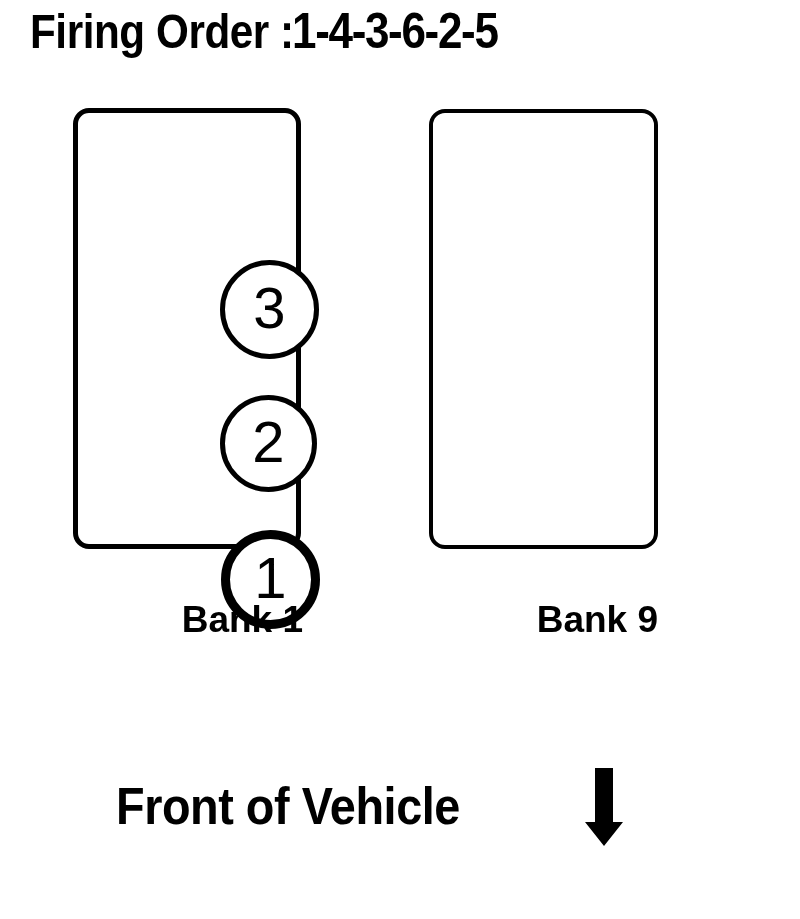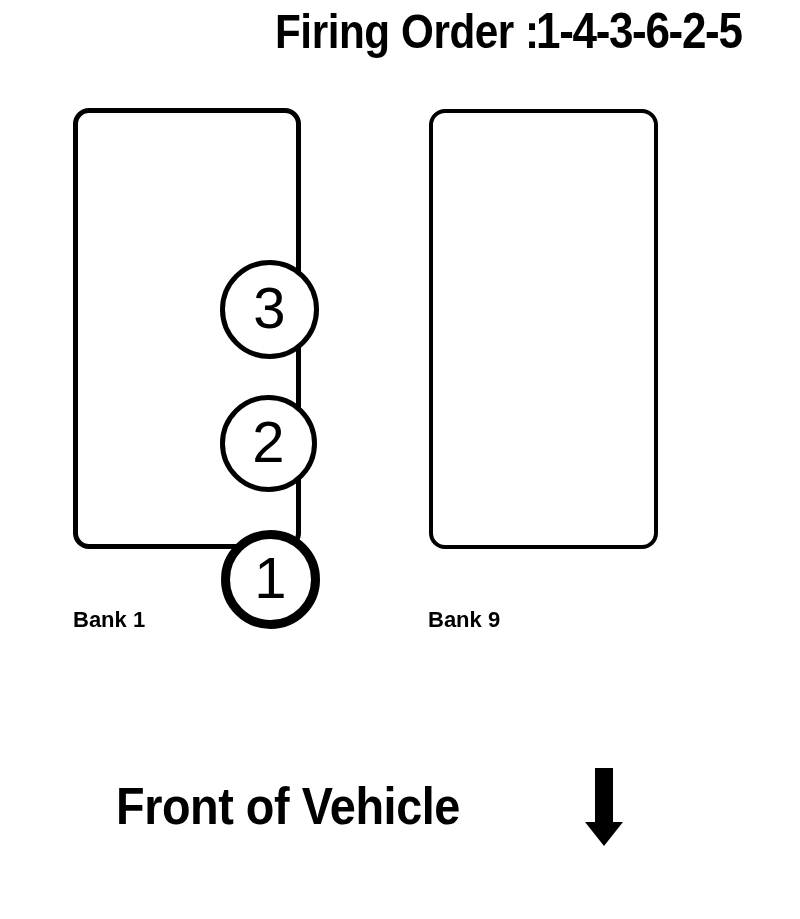--- a/index.html
+++ b/index.html
@@ -28,21 +28,20 @@
   
   .title-row {
     position: absolute;
     left: 30px;
     top: 6px;
     width: 740px;
     height: 54px;
     display: flex;
     align-items: baseline;
     white-space: nowrap;
-    justify-content: flex-end;
   }
   .title-label {
     font-family: "Liberation Sans Narrow", "Liberation Sans", sans-serif;
     font-weight: 700;
     font-size: 48px;
     letter-spacing: -0.5px;
     transform: scaleX(0.88);
     transform-origin: left center;
     line-height: 50px;
   }
@@ -108,24 +107,24 @@
   
   #cylinder-3 { left: 142px; top: 147px; width: 99px; height: 99px; }
   #cylinder-2 { left: 142px; top: 282px; width: 97px; height: 97px; }
   #cylinder-1 { left: 143px; top: 417px; width: 99px; height: 99px; }
 
   
   .bank-label {
     position: absolute;
     font-family: "Liberation Sans", sans-serif;
     font-weight: 700;
-    font-size: 22px;
+    font-size: 37px;
     line-height: 36px;
     color: #000000;
-    text-align: left;
+    text-align: right;
     white-space: nowrap;
   }
   #bank-1-label { left: 73px; top: 602px; width: 230px; }
   #bank-2-label { left: 428px; top: 602px; width: 230px; }
 
   
   .footer-text {
     position: absolute;
     left: 116px;
     top: 778px;

